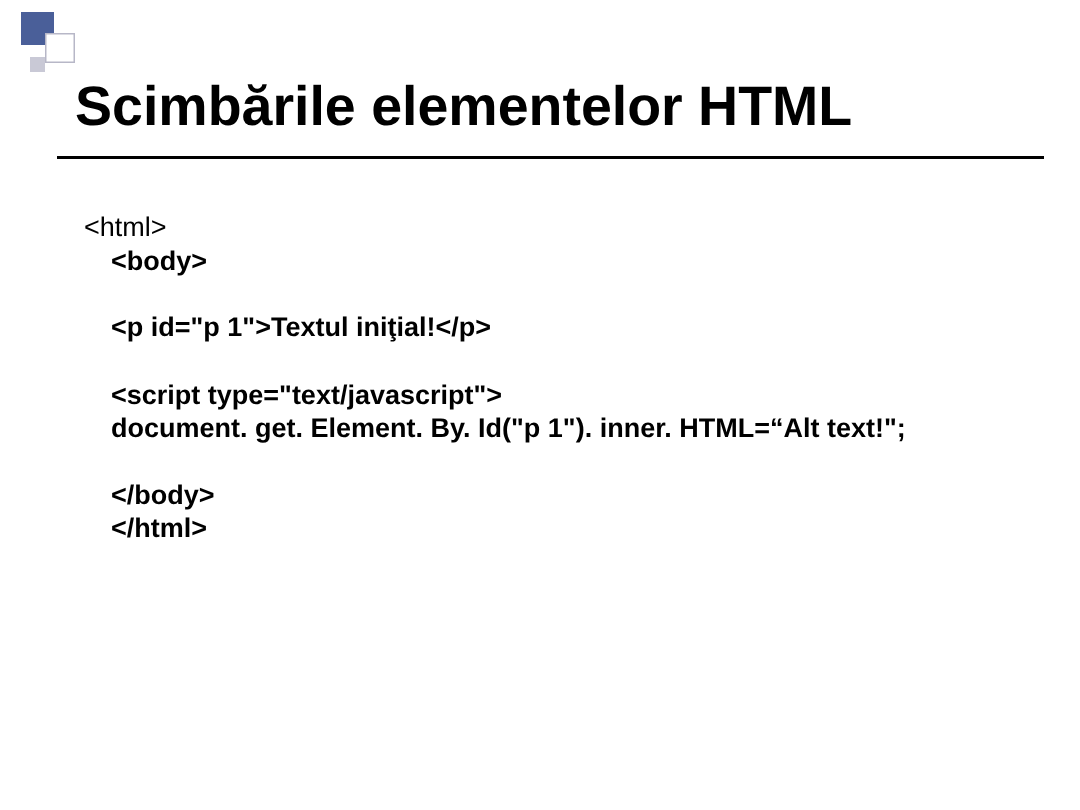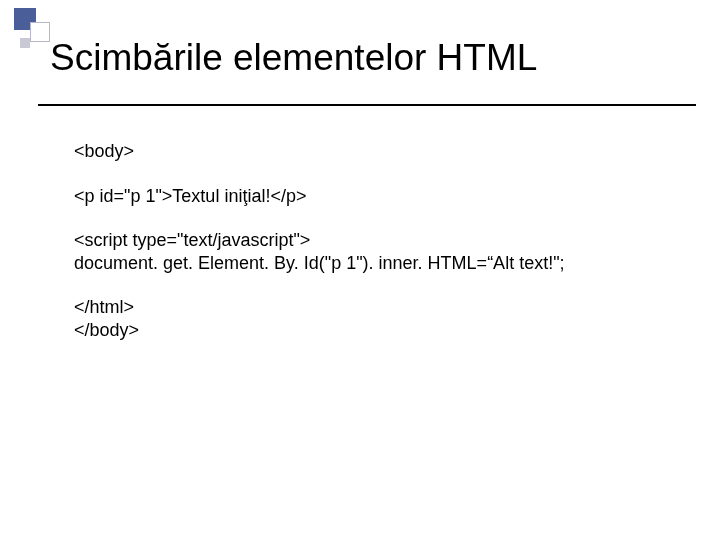--- a/index.html
+++ b/index.html
@@ -49,69 +49,70 @@
   .rule {
     position: absolute;
     top: 104px;
     left: 38px;
     right: 24px;
     height: 0;
     border-top: 2px solid #000;
   }
   .title {
     position: absolute;
-    top: 37px;
+    top: 50px;
     left: 50px;
     font-size: 37px;
-    font-weight: 400;
+    font-weight: 700;
     letter-spacing: 0;
   }
   .body {
     position: absolute;
     top: 140px;
     left: 56px;
     right: 40px;
     font-size: 18px;
     line-height: 1.25;
   }
   .blk {
     margin-bottom: 22px;
   }
   .indent1 { padding-left: 0; }
-  .indent2 { padding-left: 18px; }
+  .indent2 { padding-left: 18px; font-weight: bold; }
 </style>
 </head>
 <body>
 
 <div class="slide">
 
   <div class="decor">
     <div class="sq sq1"></div>
     <div class="sq sq2"></div>
     <div class="sq sq3"></div>
   </div>
 
   <div class="title">Scimbările elementelor HTML</div>
 
   <div class="rule"></div>
 
   <div class="body">
 
     <div class="blk">
+      <div class="indent1">&lt;html&gt;</div>
       <div class="indent2">&lt;body&gt;</div>
     </div>
 
     <div class="blk">
       <div class="indent2">&lt;p id="p 1"&gt;Textul iniţial!&lt;/p&gt;</div>
     </div>
 
     <div class="blk">
       <div class="indent2">&lt;script type="text/javascript"&gt;</div>
       <div class="indent2">document. get. Element. By. Id("p 1"). inner. HTML=“Alt text!";</div>
     </div>
 
     <div class="blk">
+      <div class="indent2">&lt;/body&gt;</div>
       <div class="indent2">&lt;/html&gt;</div>
-      <div class="indent2">&lt;/body&gt;</div>
     </div>
 
   </div>
 </div>
 
 </body></html>

